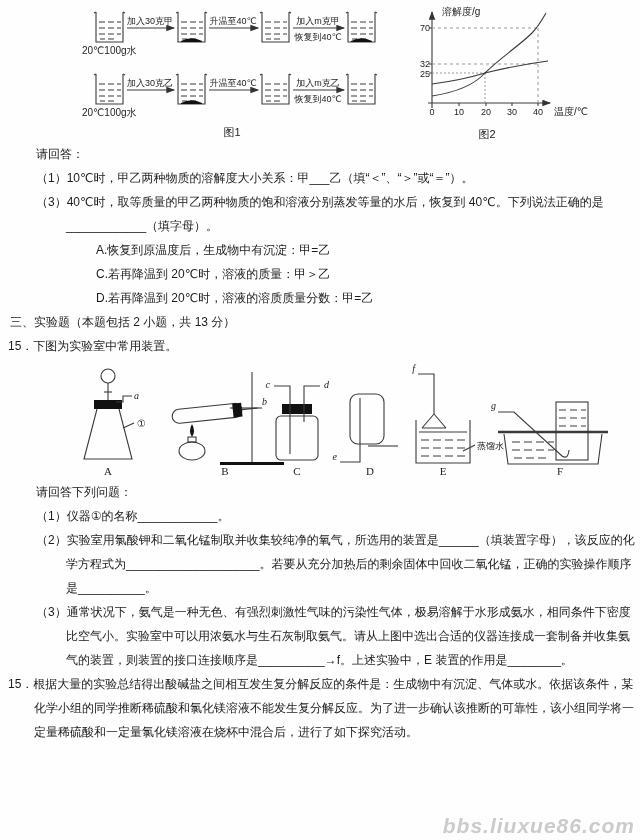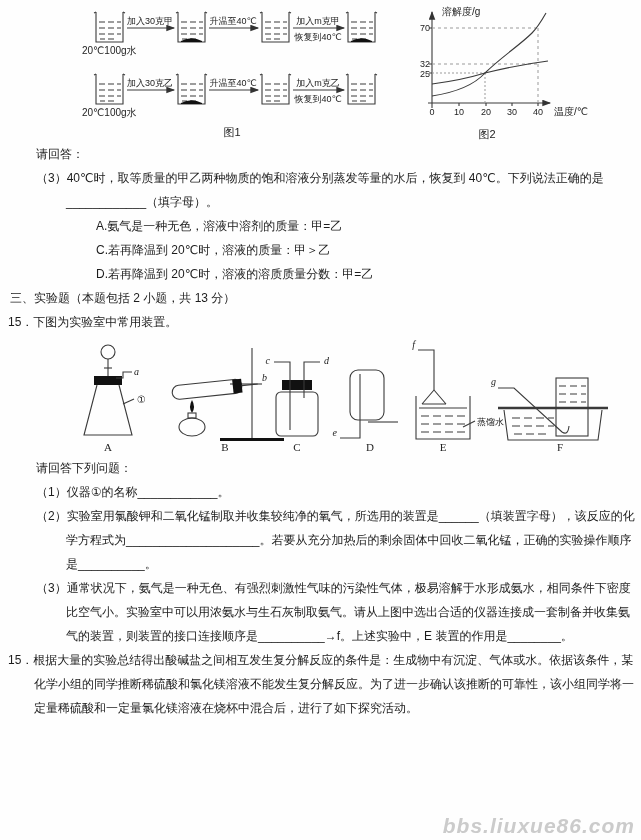--- a/index.html
+++ b/index.html
@@ -112,22 +112,23 @@
       <text x="12" y="115" font-size="9" text-anchor="middle">0</text>
       <text x="39" y="115" font-size="9" text-anchor="middle">10</text>
       <text x="66" y="115" font-size="9" text-anchor="middle">20</text>
       <text x="92" y="115" font-size="9" text-anchor="middle">30</text>
       <text x="118" y="115" font-size="9" text-anchor="middle">40</text>
       <text x="67" y="138" font-size="11" text-anchor="middle">图2</text>
     </svg>
   </div>
 
   <p class="indent1">请回答：</p>
+  <p class="qitem">（1）10℃时，甲乙两种物质的溶解度大小关系：甲___乙（填“＜”、“＞”或“＝”）。</p>
   <p class="qitem">（3）40℃时，取等质量的甲乙两种物质的饱和溶液分别蒸发等量的水后，恢复到 40℃。下列说法正确的是____________（填字母）。</p>
-  <p class="opt">A.氨气是一种无色，溶液中溶剂的质量：甲=乙</p>
+  <p class="opt">A.恢复到原温度后，生成物中有沉淀：甲=乙</p>
   <p class="opt">C.若再降温到 20℃时，溶液的质量：甲＞乙</p>
   <p class="opt">D.若再降温到 20℃时，溶液的溶质质量分数：甲=乙</p>
 
   <p class="sec">三、实验题（本题包括 2 小题，共 13 分）</p>
   <p class="topitem">15．下图为实验室中常用装置。</p>
 
   <div class="fig-apparatus">
     <svg width="600" height="122" viewBox="0 0 600 122">
 
       <g>

